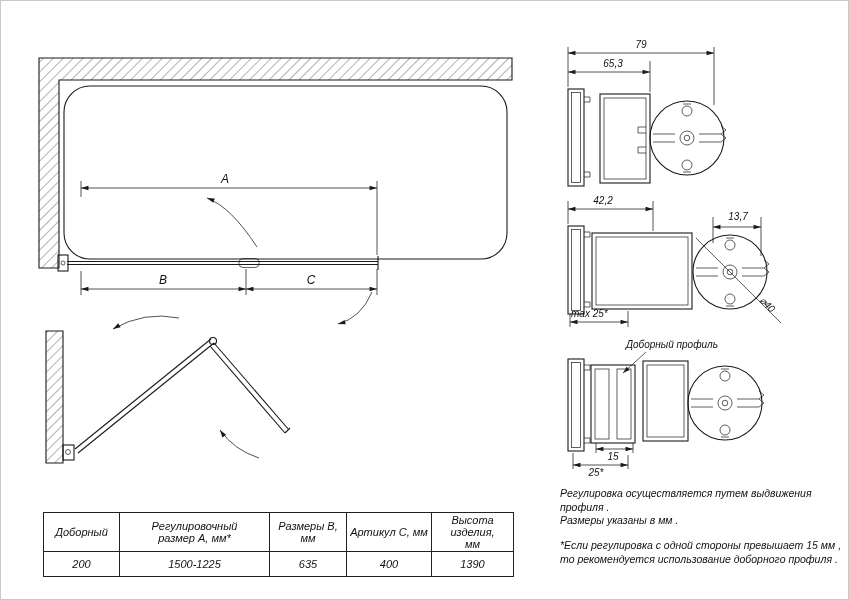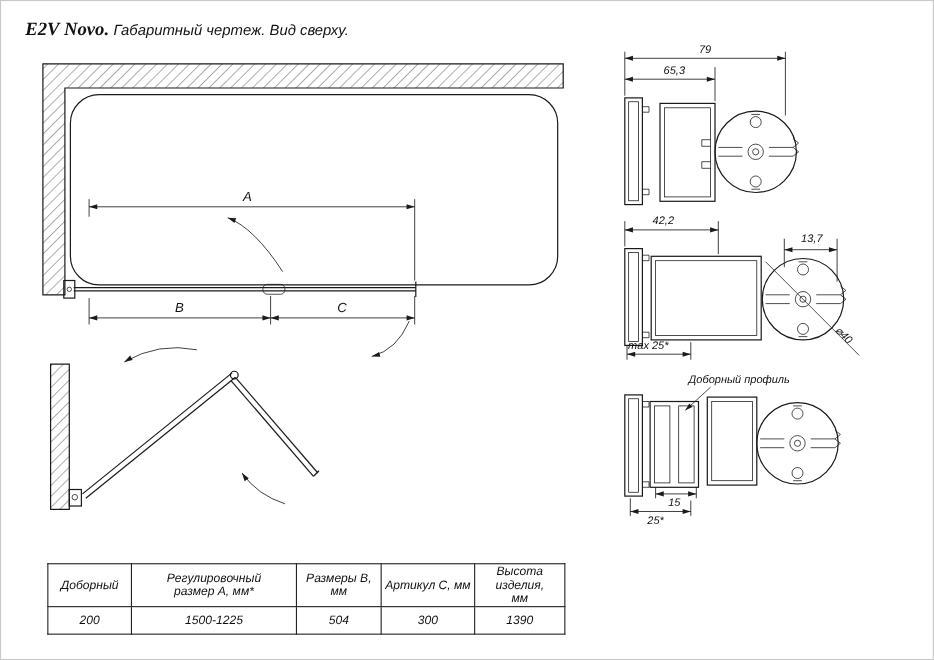--- a/index.html
+++ b/index.html
@@ -21,23 +21,20 @@
   table.spec { position:absolute; left:42px; top:511px; border-collapse:collapse; table-layout:fixed; font-style:italic; font-size:11px; }
   .spec th, .spec td { border:1px solid #222; text-align:center; vertical-align:middle; font-weight:normal; white-space:pre-line; padding:1px 3px; }
   .spec th { height:36px; }
   .spec td { height:25px; }
 </style>
 </head>
 <body>
 
 <div class="page">
 
-  <div class="title-row">
-    <span class="model">E2V Novo.</span><span class="subtitle">Габаритный чертеж. Вид сверху.</span>
-  </div>
 
   <svg class="drawing" width="849" height="600" viewBox="0 0 849 600">
     <defs>
       <pattern id="hatch" width="7" height="7" patternUnits="userSpaceOnUse" patternTransform="rotate(45)">
         <line x1="0" y1="0" x2="0" y2="7" stroke="#555" stroke-width="0.9"></line>
       </pattern>
       <marker id="arr" viewBox="0 0 10 10" refX="9.5" refY="5" markerWidth="11" markerHeight="11" orient="auto-start-reverse">
         <path d="M0.5,2.2 L9.5,5 L0.5,7.8 Z" fill="#1a1a1a"></path>
       </marker>
       <g id="roller">
@@ -176,20 +173,26 @@
       <line class="dimln" x1="595" y1="448" x2="632" y2="448" marker-start="url(#arr)" marker-end="url(#arr)"></line>
       <text class="dimtxt" x="612" y="459" text-anchor="middle">15</text>
 
       <line class="dimln" x1="572" y1="452" x2="572" y2="468"></line>
       <line class="dimln" x1="627" y1="454" x2="627" y2="468"></line>
       <line class="dimln" x1="572" y1="464" x2="627" y2="464" marker-start="url(#arr)" marker-end="url(#arr)"></line>
       <text class="dimtxt" x="595" y="475" text-anchor="middle">25*</text>
     </g>
   </svg>
 
+  <div class="notes">
+    <p>Регулировка осуществляется путем выдвижения профиля .</p>
+    <p>Размеры указаны в мм .</p>
+    <p class="gap">*Если регулировка с одной стороны превышает 15 мм ,</p>
+    <p>то рекомендуется использование доборного профиля .</p>
+  </div>
 
   <table class="spec">
     <colgroup>
       <col style="width:76px">
         <col style="width:150px">
         <col style="width:77px">
         <col style="width:85px">
         <col style="width:82px">
     </colgroup>
     <thead>
@@ -201,20 +204,20 @@
         <th>Артикул С, мм</th>
         <th>Высота
 изделия,
 мм</th>
       </tr>
     </thead>
     <tbody>
       <tr>
         <td>200</td>
         <td>1500-1225</td>
-        <td>504</td>
-        <td>300</td>
+        <td>635</td>
+        <td>400</td>
         <td>1390</td>
       </tr>
     </tbody>
   </table>
 
 </div>
 
 </body></html>

